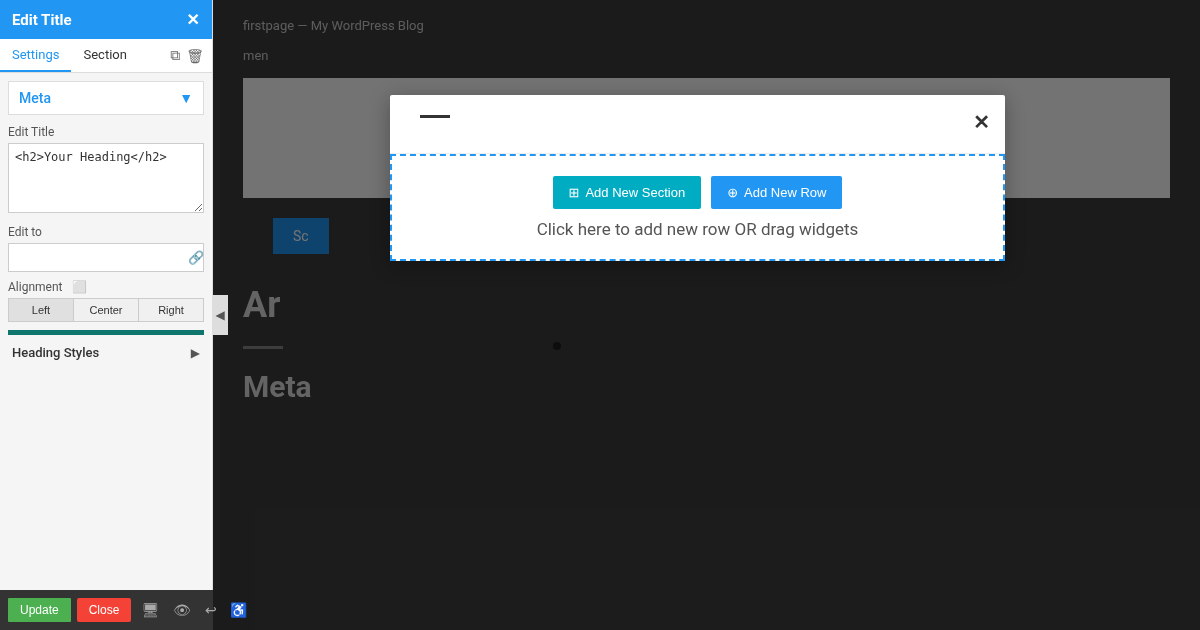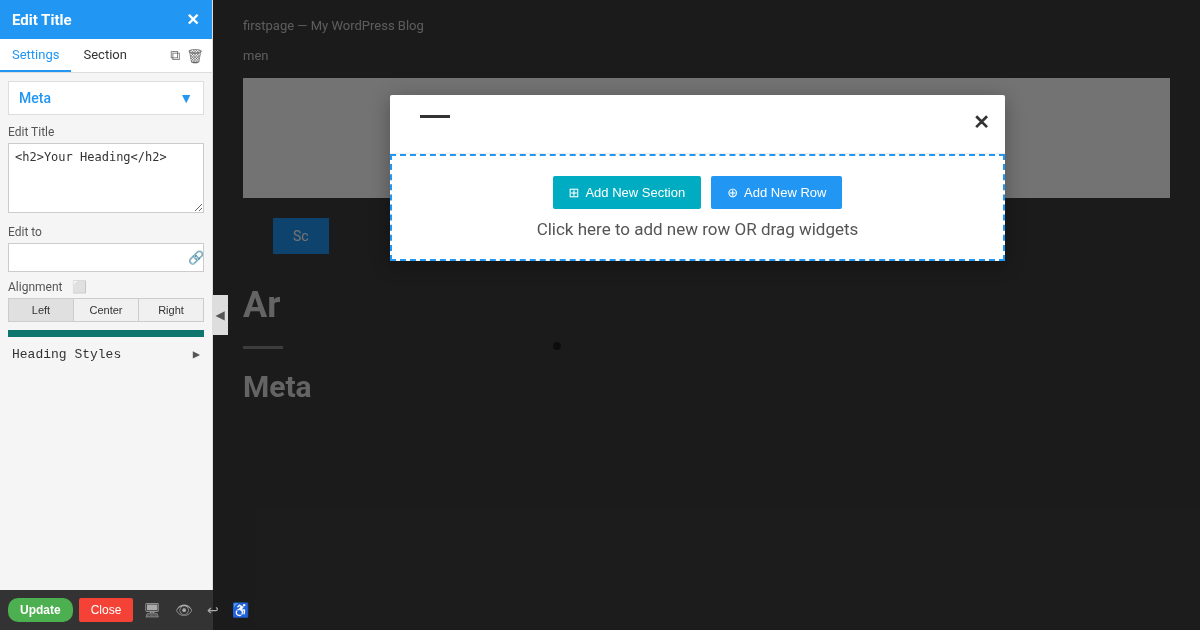--- a/index.html
+++ b/index.html
@@ -180,23 +180,22 @@
     .align-btn:last-child { border-right: none; }
     .align-btn.active { background: #e0e0e0; }
 
     
     .collapsible-section {
       display: flex;
       align-items: center;
       justify-content: space-between;
       padding: 10px 4px;
       cursor: pointer;
-      border-top: 7px solid #0f766e;
+      border-top: 5px solid #0f766e;
       margin-top: 8px;
-      font-family: Liberation Mono, monospace;
     }
     .collapsible-label {
       font-size: 13px;
       color: #333;
       font-weight: 500;
     }
     .collapsible-arrow {
       font-size: 12px;
       color: #555;
     }
@@ -361,22 +360,22 @@
       gap: 6px;
       z-index: 15;
     }
     .btn-update {
       background: #4CAF50;
       color: white;
       border: none;
       padding: 5px 12px;
       font-size: 12px;
       cursor: pointer;
-      border-radius: 10px;
-      font-weight: bold;
+      border-radius: 1px;
+      font-weight: normal;
       text-align: center;
     }
     .btn-close {
       background: #f44336;
       color: white;
       border: none;
       padding: 5px 12px;
       font-size: 12px;
       cursor: pointer;
       border-radius: 2px;

